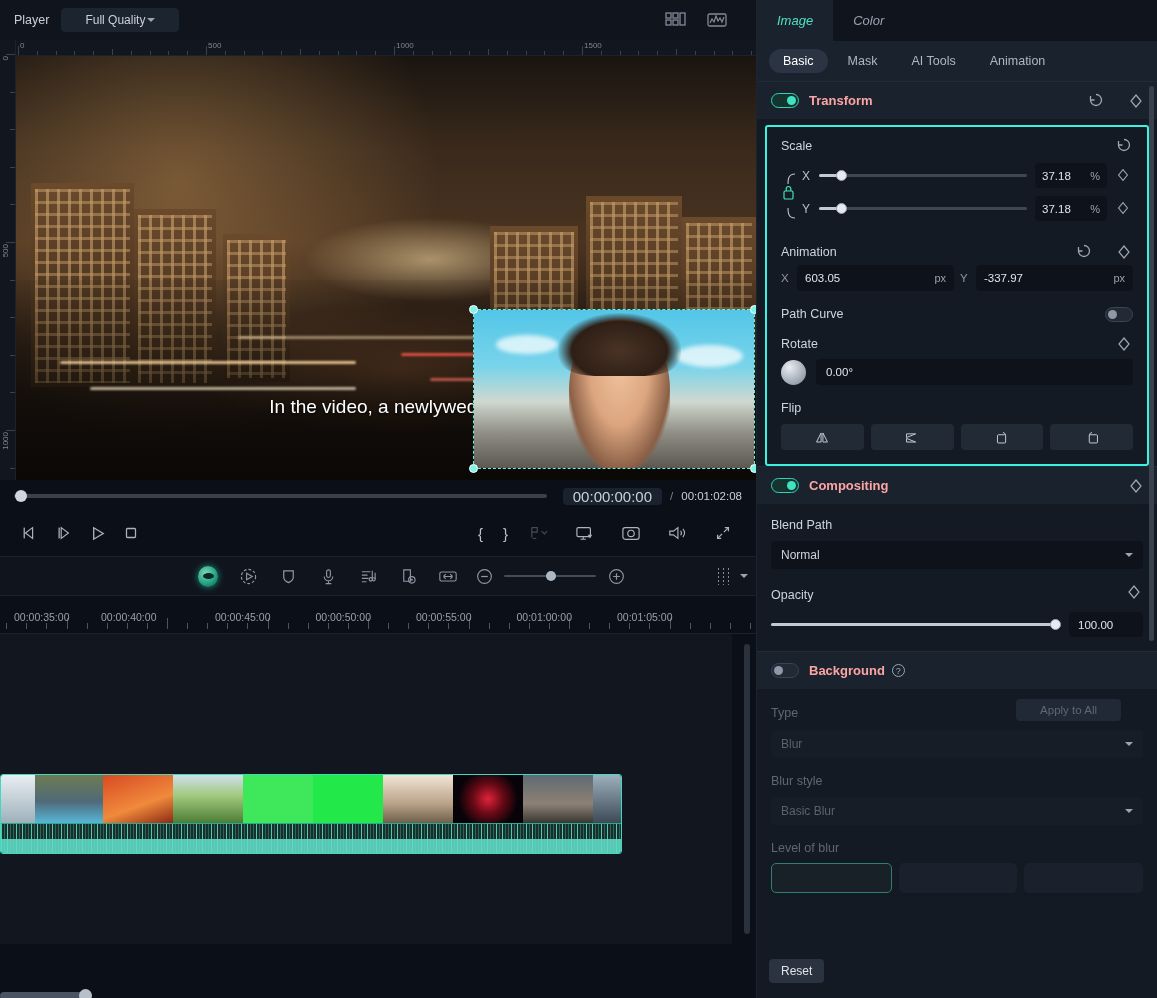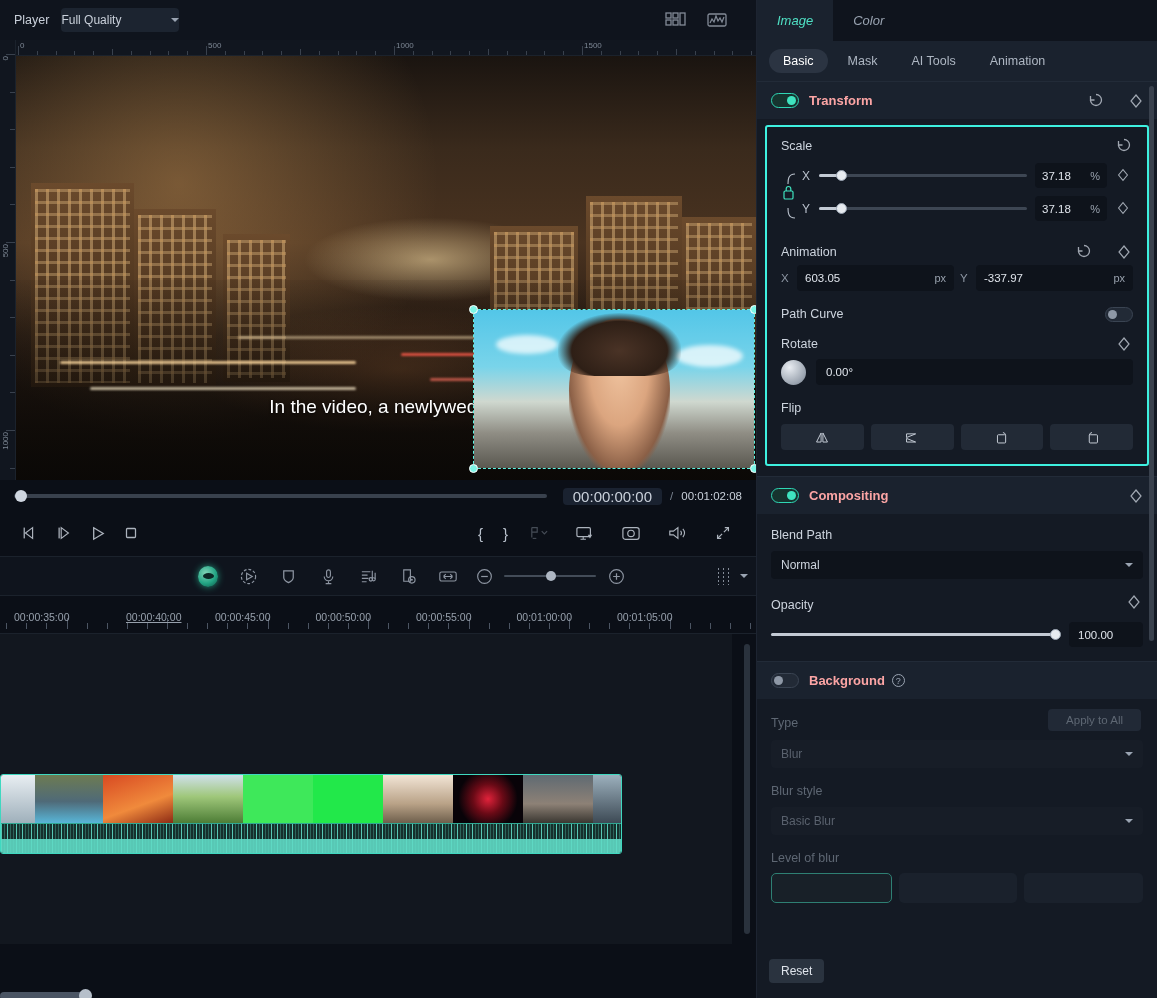--- a/index.html
+++ b/index.html
@@ -17,21 +17,21 @@
 
   
   .player-header {
     height: 40px; background: #0f141d; display: flex; align-items: center;
     padding: 0 14px; position: relative;
   }
   .player-label { font-size: 12.5px; color: #c9d0da; margin-right: 12px; }
   .quality-select {
     width: 118px; height: 24px; background: #1c2430; border-radius: 4px;
     display: flex; align-items: center; justify-content: space-between;
-    padding: 0 0; font-size: 12px; color: #c9d0da; cursor: pointer;
+    padding: 0 24px; font-size: 12px; color: #c9d0da; cursor: pointer;
   }
   .caret { width: 0; height: 0; border-left: 4px solid transparent;
            border-right: 4px solid transparent; border-top: 4px solid #9aa4b2; }
   .header-icons { position: absolute; right: 28px; display: flex; gap: 20px; align-items: center; }
   .hicon { width: 22px; height: 20px; opacity: .75; cursor: pointer; }
 
   
   .ruler-h {
     position: absolute; left: 0; top: 40px; width: 756px; height: 16px;
     background: #11161f; border-bottom: 1px solid #1b222c; overflow: hidden;
@@ -290,21 +290,21 @@
   .select.dim { color: #59616d; background: #171d27; }
   .op-row { display: flex; align-items: center; gap: 10px; margin-top: 9px; }
   .op-sld { flex: 1; height: 3px; background: #3d4653; border-radius: 2px; position: relative; }
   .op-fill { position: absolute; left: 0; top: 0; height: 3px; width: 100%; background: #c3cad4; border-radius: 2px; }
   .op-knob { position: absolute; right: -2px; top: -4px; width: 11px; height: 11px; border-radius: 50%;
              background: #e7ebf0; border: 1px solid #9aa4b2; }
   .op-num { width: 74px; height: 25px; background: #0e131b; border-radius: 4px;
             display: flex; align-items: center; padding: 0 9px; font-size: 11.5px; color: #dfe4eb; }
 
   .apply-all {
-    position: absolute; right: 2px; top: -4px; padding: 5px 18px; border-radius: 4px;
+    position: absolute; right: 22px; top: -4px; padding: 5px 24px; border-radius: 4px;
     background: #212936; font-size: 11.5px; color: #5e6773; cursor: pointer;
   }
   .blur-levels { display: flex; gap: 7px; margin-top: 8px; }
   .blur-lv { flex: 1; height: 30px; border-radius: 5px; background: #1a212c; }
   .blur-lv.sel { border: 1.5px solid #2e7f73; background: #182028; }
 
   .reset-btn {
     position: absolute; left: 12px; bottom: 15px; padding: 5px 12px;
     background: #2a333f; border-radius: 4px; font-size: 12px; color: #dfe4eb; cursor: pointer;
   }
@@ -617,21 +617,21 @@
         <span class="tl-tick" style="left: 589.1px; height: 6px;"></span>
         <span class="tl-tick" style="left: 609.2px; height: 6px;"></span>
         <span class="tl-tick" style="left: 629.3px; height: 6px;"></span>
         <span class="tl-tick" style="left: 649.4px; height: 6px;"></span>
         <span class="tl-tick" style="left: 669.5px; height: 11px;"></span>
         <span class="tl-tick" style="left: 689.6px; height: 6px;"></span>
         <span class="tl-tick" style="left: 709.7px; height: 6px;"></span>
         <span class="tl-tick" style="left: 729.8px; height: 6px;"></span>
         <span class="tl-tick" style="left: 749.9px; height: 6px;"></span>
         <span class="tl-lab" style="left: 14px;">00:00:35:00</span>
-        <span class="tl-lab" style="left: 126px; text-decoration: underline;">00:00:40:00</span>
+        <span class="tl-lab" style="left: 101px;">00:00:40:00</span>
         <span class="tl-lab" style="left: 215px;">00:00:45:00</span>
         <span class="tl-lab" style="left: 315.5px;">00:00:50:00</span>
         <span class="tl-lab" style="left: 416px;">00:00:55:00</span>
         <span class="tl-lab" style="left: 516.5px;">00:01:00:00</span>
         <span class="tl-lab" style="left: 617px;">00:01:05:00</span>
       </div>
 
     <div class="tl-body">
       <div class="track-area">
         <div class="clip">
@@ -843,21 +843,21 @@
         </span>
         <span class="flip-btn">
           <svg viewBox="0 0 22 16" width="20" height="15">
             <rect x="8" y="5" width="9" height="9" rx="1" fill="none" stroke="#c3cad4" stroke-width="1.1"></rect>
             <path d="M8 5.5a3.5 3.5 0 013-3" fill="none" stroke="#c3cad4" stroke-width="1.1"></path>
           </svg>
         </span>
       </div>
     </div>
 
-    <div class="sec-head" style="margin-top:10px;">
+    <div class="sec-head" style="">
       <span class="toggle on"></span>
       <span class="sec-title">Compositing</span>
       <span class="sec-actions">
         <span class="ico-btn">
           <svg viewBox="0 0 18 18" width="18" height="18">
               <polygon points="9,3 14,9 9,15 4,9" fill="none" stroke="#c3cad4" stroke-width="1.2"></polygon>
             </svg>
         </span>
       </span>
     </div>

